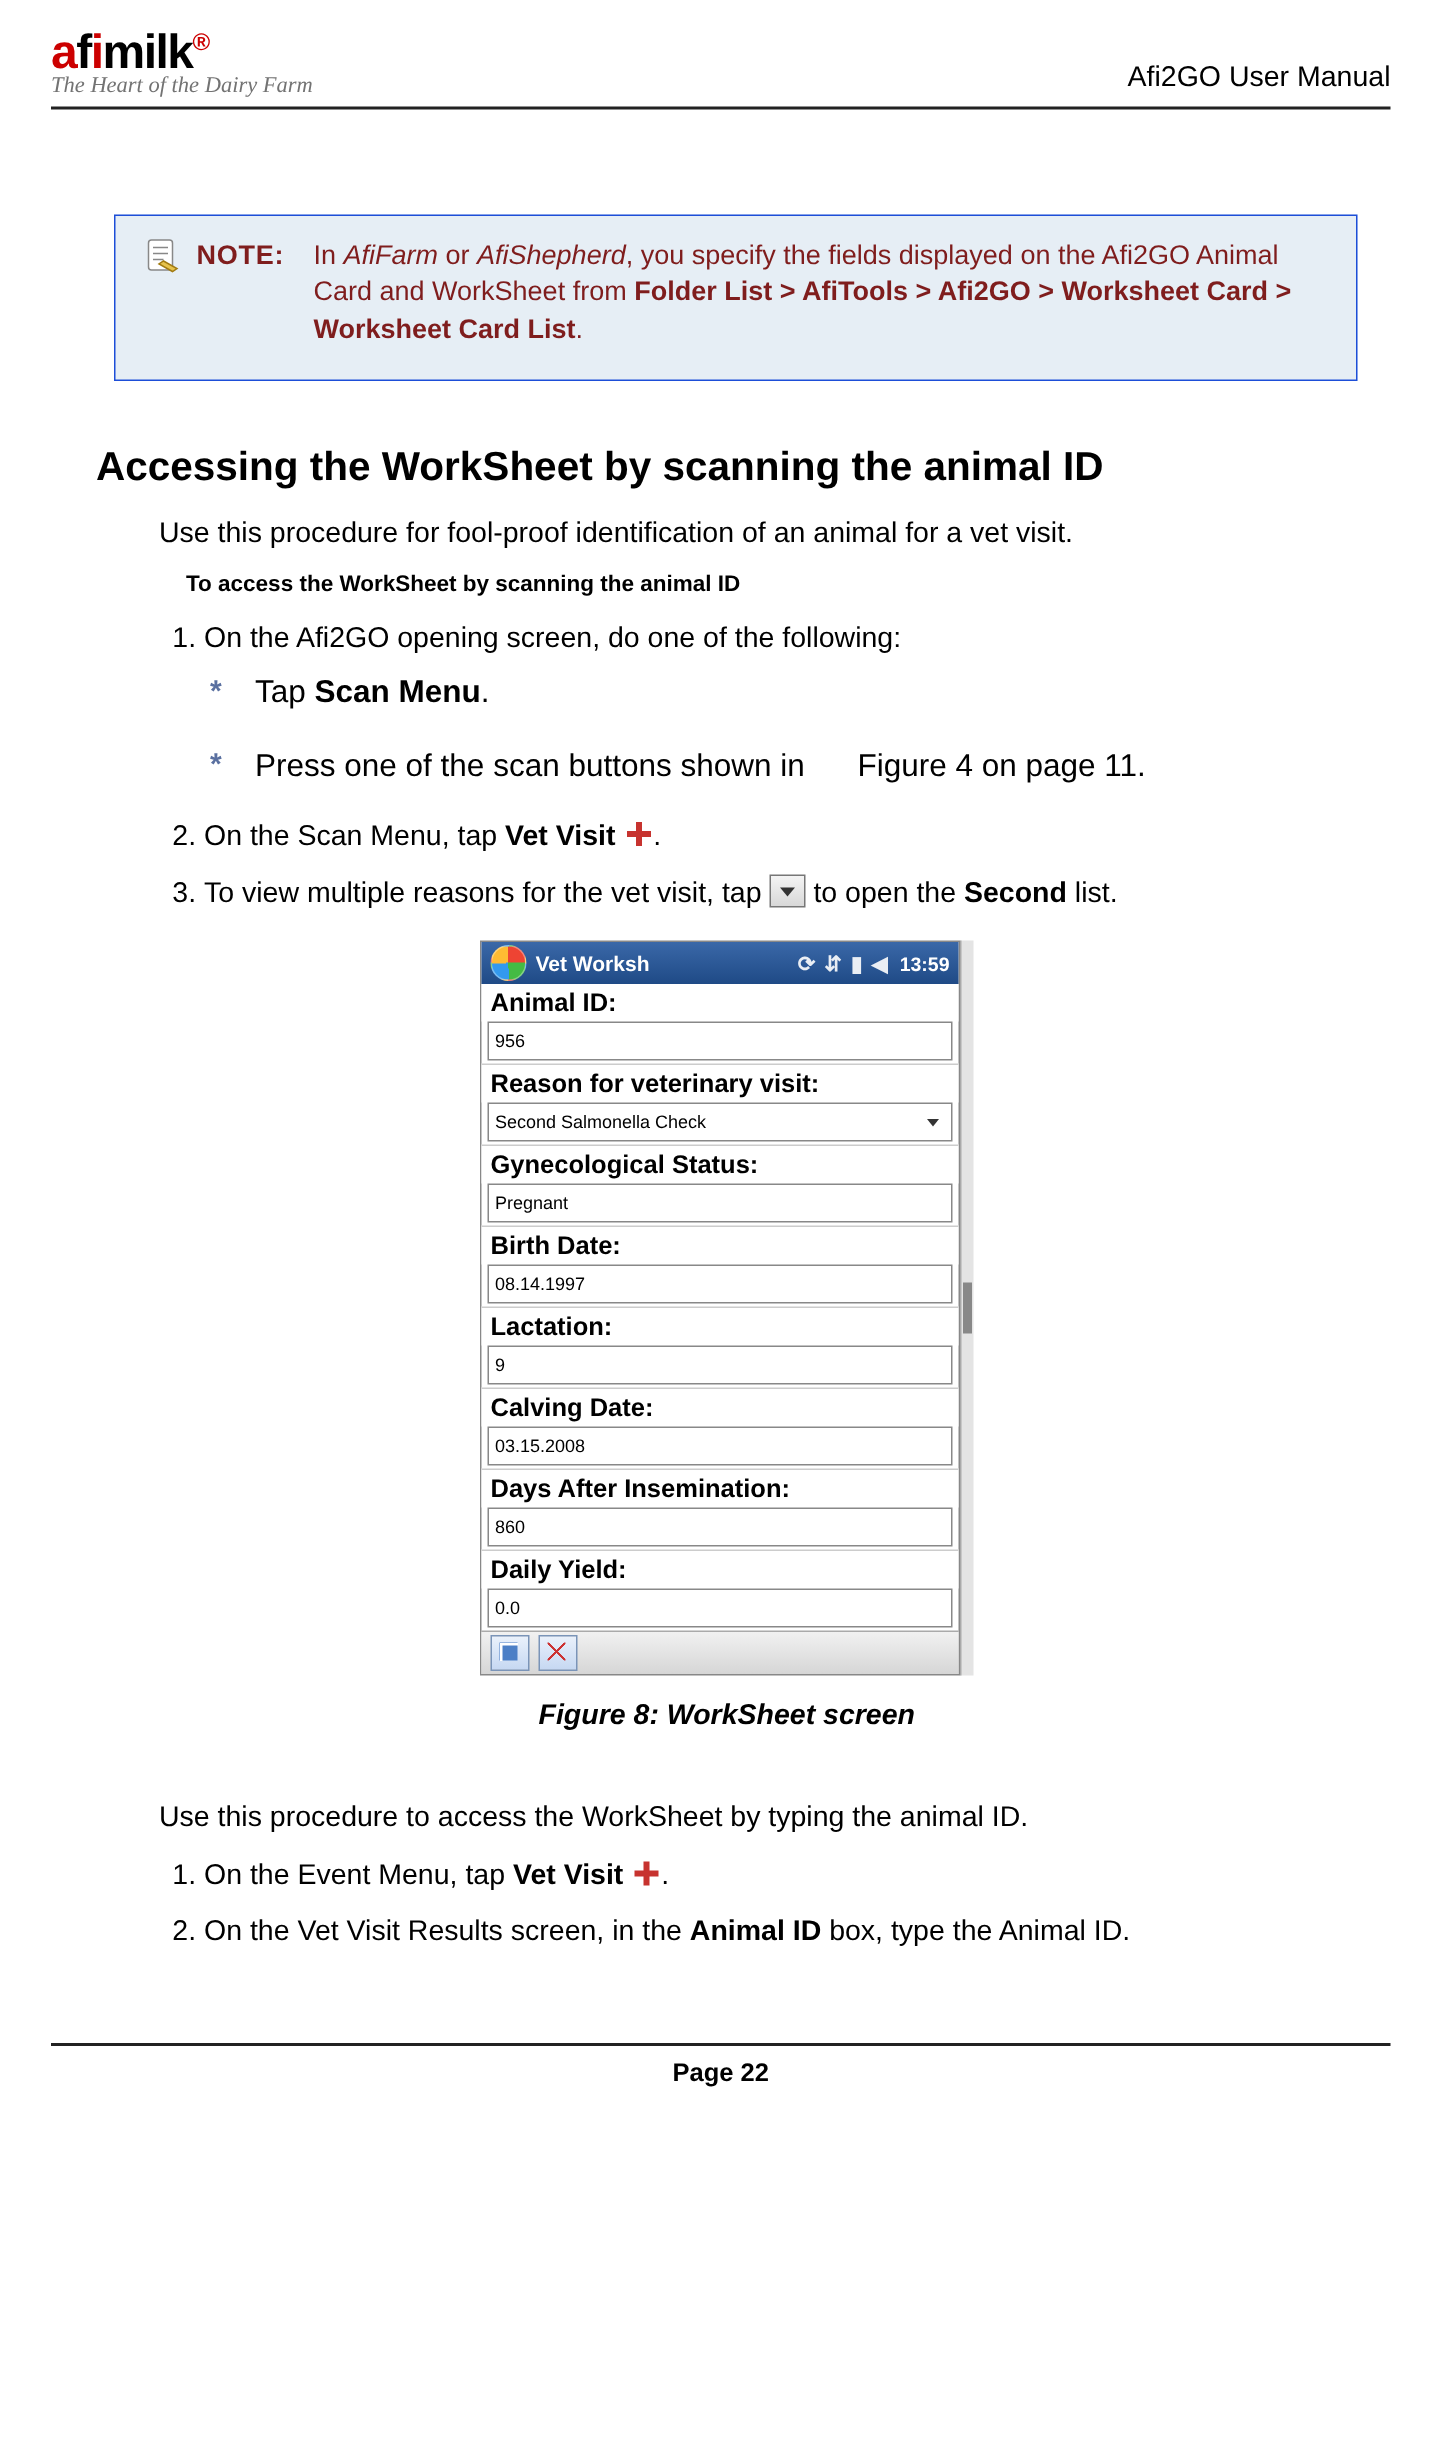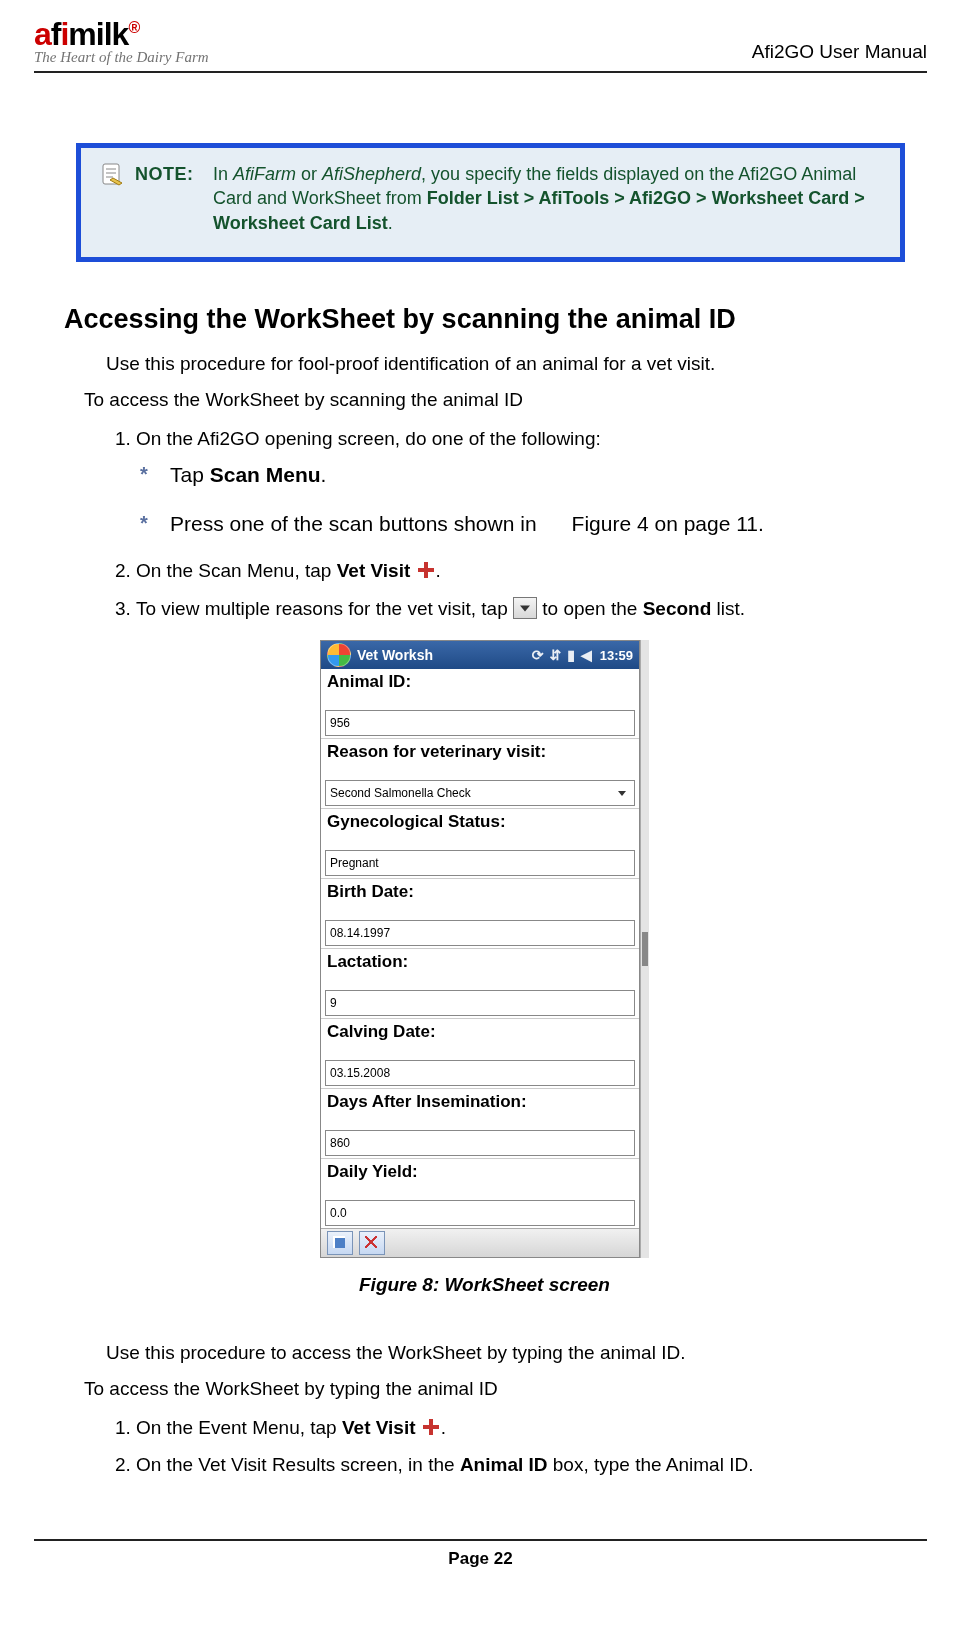--- a/index.html
+++ b/index.html
@@ -28,26 +28,26 @@
   .logo-sub {
     font-family: Georgia, serif;
     font-style: italic;
     color: #737373;
     font-size: 15px;
     margin-top: 0;
   }
   .doc-title { font-size: 19px; margin-bottom: 2px;}
   .note-box {
     margin: 0 22px 42px 42px;
-    border: 5px solid #1d4ed8;
+    border: 1px solid #1d4ed8;
     background: #e6eef5;
     padding: 14px 18px 22px 18px;
     display: flex;
     font-size: 18px;
-    color: #14532d;
+    color: #7f1d1d;
   }
   .note-icon-col { width: 36px; flex: none; }
   .note-icon {
     display: inline-block; width: 26px; height: 26px; position: relative;
   }
   .note-icon svg { width: 26px; height: 26px; }
   .note-label-col {
     width: 78px; flex: none; font-weight: bold; font-variant: small-caps;
     font-size: 18px; padding-top: 2px; letter-spacing: .5px;
   }
@@ -56,21 +56,21 @@
   .note-text-col .bold { font-weight: bold; }
 
   .content { margin: 0 22px 0 30px; }
   h2 {
     font-family: Arial, sans-serif;
     font-size: 27px;
     font-weight: bold;
     margin: 0 0 16px 0;
   }
   .body-text { font-size: 19px; line-height: 1.35; margin: 0 0 12px 42px; }
-  .bold-line { font-weight: normal; font-size: 19px; margin: 0 0 14px 20px; }
+  .bold-line { font-weight: bold; font-size: 15px; margin: 0 0 14px 60px; }
   ol.num {
     list-style: decimal;
     margin: 0 0 0 42px;
     padding-left: 30px;
     font-size: 19px;
   }
   ol.num > li { margin-bottom: 10px; line-height: 1.45; }
   ul.star {
     list-style: none;
     margin: 8px 0 14px 4px;
@@ -134,21 +134,21 @@
   .device .row-label {
     font-weight: bold; font-size: 17px;
     padding: 3px 6px 2px 6px;
     border-top: 1px solid #ccc;
     background: #fff;
     display:flex; justify-content:space-between; align-items:center;
   }
   .device .row-label.first { border-top: none; }
   .device .field {
     border: 1px solid #888;
-    margin: 16px 4px 2px 4px;
+    margin: 0 4px 2px 4px;
     min-height: 20px;
     font-size: 13px;
     padding: 2px 4px;
     display: flex;
     align-items: center;
     justify-content: space-between;
     background: #fff;
   }
   .device .field .dd-caret {
     border-left: 4px solid transparent;
@@ -324,21 +324,20 @@
         </div>
         <div class="device-scroll">
             <div class="thumb"></div>
           </div>
       </div>
     </div>
 
     <div class="fig-caption">Figure 8: WorkSheet screen</div>
 
     <p class="body-text">Use this procedure to access the WorkSheet by typing the animal ID.</p>
-    <p class="bold-line">To access the WorkSheet by typing the animal ID</p>
     <ol class="num">
       <li>
         <span>On the Event Menu, tap </span><span class="b">Vet Visit</span>
         <span class="inline-plus">
           <svg viewBox="0 0 20 20">
               <rect x="8" y="2" width="4" height="16" fill="#c7332f"></rect>
               <rect x="2" y="8" width="16" height="4" fill="#c7332f"></rect>
             </svg>
         </span><span>.</span>
       </li>

